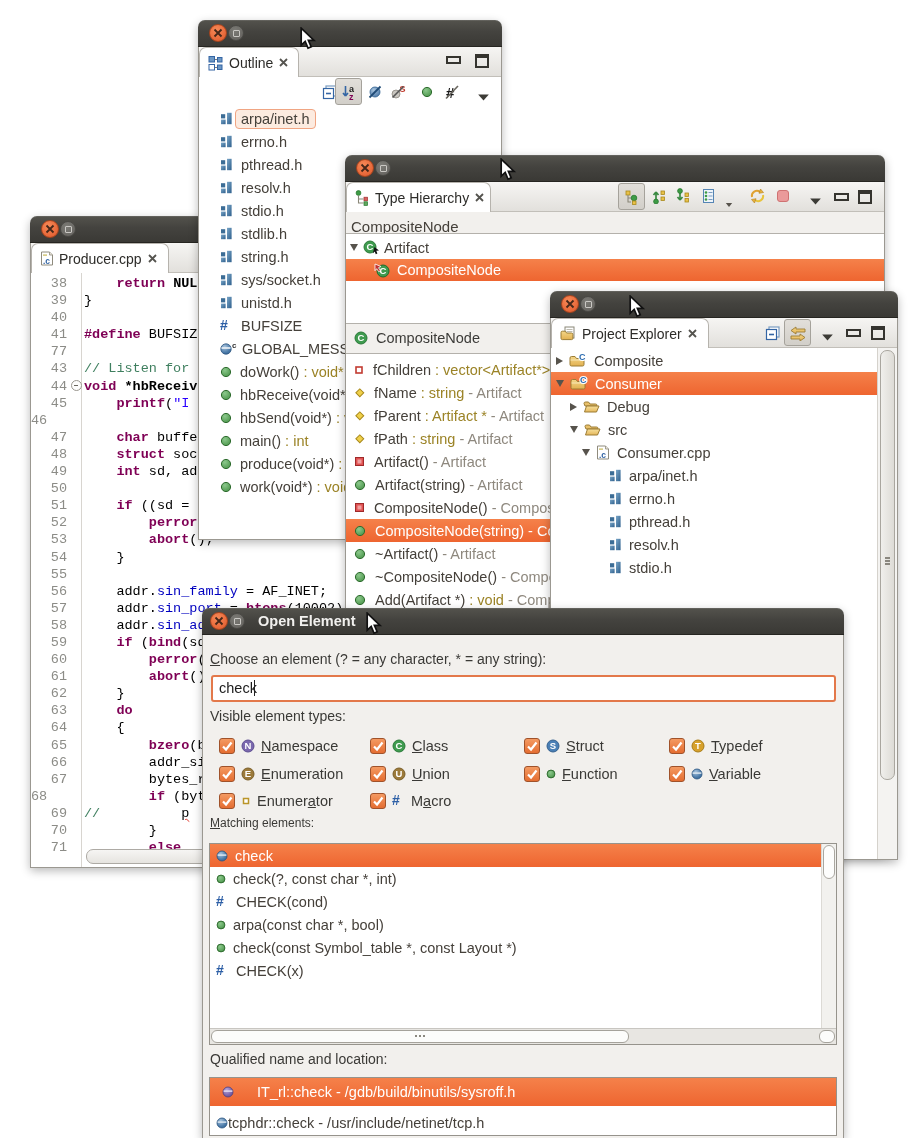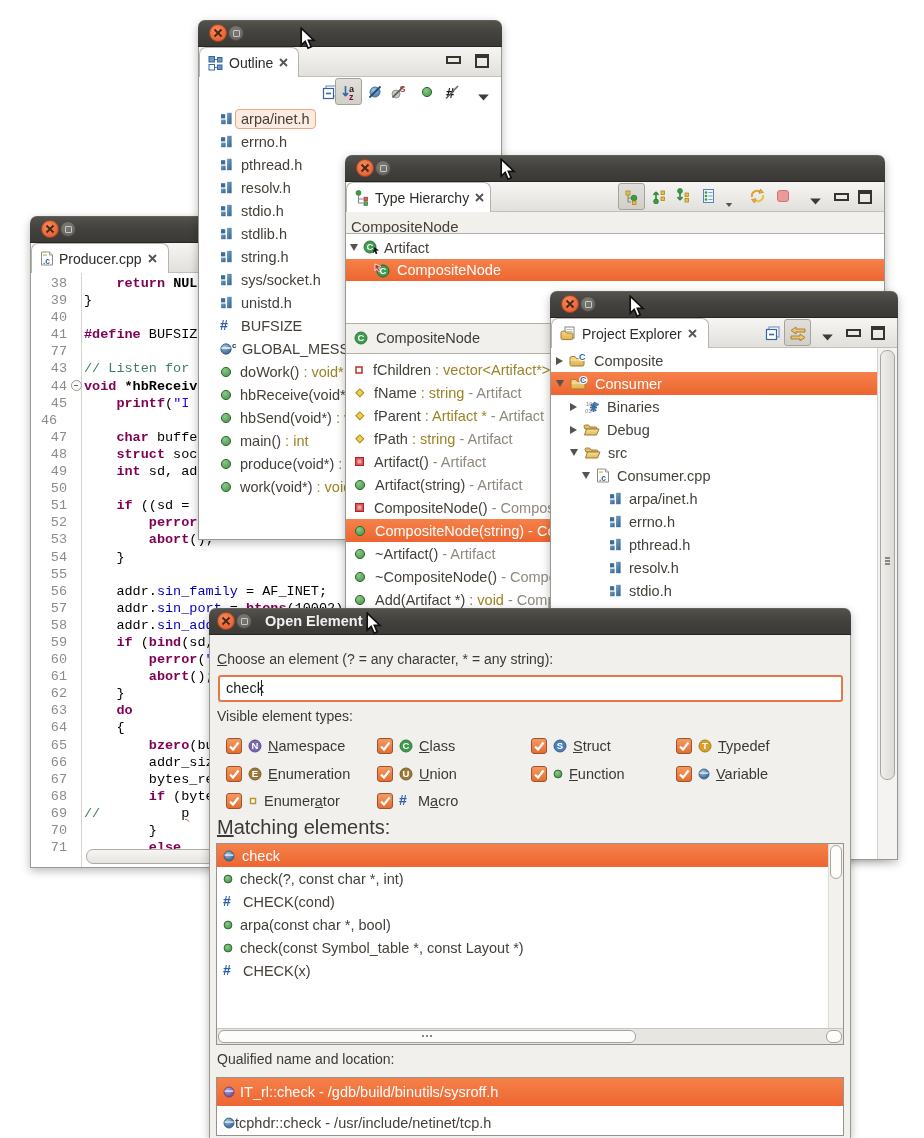--- a/index.html
+++ b/index.html
@@ -56,21 +56,21 @@
       <div style="position:absolute;left:0;top:0;bottom:0;width:50px;background:#ffffff"></div>
       <div style="position:absolute;left:50px;top:0;bottom:0;width:1px;background:#d8d5d0"></div>
       <pre id="lnum" style="position:absolute;right:0;left:0;top:2px;font-size:13.5px;line-height:17.1px;color:#8c8c87;text-align:left"><span style="display:inline-block;width:36px;text-align:right">38</span>
 <span style="display:inline-block;width:36px;text-align:right">39</span>
 <span style="display:inline-block;width:36px;text-align:right">40</span>
 <span style="display:inline-block;width:36px;text-align:right">41</span>
 <span style="display:inline-block;width:36px;text-align:right">77</span>
 <span style="display:inline-block;width:36px;text-align:right">43</span>
 <span style="display:inline-block;width:36px;text-align:right">44</span>
 <span style="display:inline-block;width:36px;text-align:right">45</span>
-<span style="display:inline-block;width:36px;text-align:center">46</span>
+<span style="display:inline-block;width:36px;text-align:left">46</span>
 <span style="display:inline-block;width:36px;text-align:right">47</span>
 <span style="display:inline-block;width:36px;text-align:right">48</span>
 <span style="display:inline-block;width:36px;text-align:right">49</span>
 <span style="display:inline-block;width:36px;text-align:right">50</span>
 <span style="display:inline-block;width:36px;text-align:right">51</span>
 <span style="display:inline-block;width:36px;text-align:right">52</span>
 <span style="display:inline-block;width:36px;text-align:right">53</span>
 <span style="display:inline-block;width:36px;text-align:right">54</span>
 <span style="display:inline-block;width:36px;text-align:right">55</span>
 <span style="display:inline-block;width:36px;text-align:right">56</span>
@@ -78,21 +78,21 @@
 <span style="display:inline-block;width:36px;text-align:right">58</span>
 <span style="display:inline-block;width:36px;text-align:right">59</span>
 <span style="display:inline-block;width:36px;text-align:right">60</span>
 <span style="display:inline-block;width:36px;text-align:right">61</span>
 <span style="display:inline-block;width:36px;text-align:right">62</span>
 <span style="display:inline-block;width:36px;text-align:right">63</span>
 <span style="display:inline-block;width:36px;text-align:right">64</span>
 <span style="display:inline-block;width:36px;text-align:right">65</span>
 <span style="display:inline-block;width:36px;text-align:right">66</span>
 <span style="display:inline-block;width:36px;text-align:right">67</span>
-<span style="display:inline-block;width:36px;text-align:right">68</span>
+<span style="display:inline-block;width:36px;text-align:left">68</span>
 <span style="display:inline-block;width:36px;text-align:right">69</span>
 <span style="display:inline-block;width:36px;text-align:right">70</span>
 <span style="display:inline-block;width:36px;text-align:right">71</span></pre>
       <pre id="code" style="position:absolute;left:53px;top:2px;font-size:13.5px;line-height:17.1px;color:#000">    <span class="kw">return</span> <b>NULL</b>;
 }
 
 <span class="kw">#define</span> BUFSIZE 1000
 
 <span class="cm">// Listen for a heartbeat</span>
 <span class="kw">void</span> <span class="fn">*hbReceiver</span>(<span class="kw">void</span> *arg)
@@ -720,35 +720,20 @@
                 <linearGradient id="gfc" x1="0" y1="0" x2="0" y2="1">
                   <stop offset="0" stop-color="#f3d689"></stop>
                   <stop offset="1" stop-color="#e2b151"></stop>
                 </linearGradient>
               </defs>
             </svg>
             <span style="margin-left:1px">Consumer</span>
           </div>
 <div class="row" style="height:23px;padding-left:19px;gap:6px">
             <span class="ic tri-r"></span>
-            <svg class="ic" width="17" height="14" viewBox="0 0 17 14">
-              <text x="3" y="6" font-family="Liberation Sans" font-size="6" fill="#888">10</text>
-              <text x="2" y="13" font-family="Liberation Sans" font-size="6" fill="#888">01</text>
-              <g stroke="#3f6fa0" stroke-width="1.8">
-                <path d="M8 4 l5 7"></path>
-                <path d="M13 4 l-5 7"></path>
-                <path d="M10.5 3 v9"></path>
-                <path d="M7 7.5 h7"></path>
-              </g>
-              <path d="M11 2 l5 2.5 l-5 2.5 z" fill="#4a8ac0" stroke="#2d5e8e" stroke-width="0.7"></path>
-            </svg>
-            <span style="margin-left:1px">Binaries</span>
-          </div>
-<div class="row" style="height:23px;padding-left:19px;gap:6px">
-            <span class="ic tri-r"></span>
             <svg class="ic" width="17" height="13" viewBox="0 0 17 13">
               <path d="M1 3.5 q0-1.5 1.5-1.5 h3 l1.5 2 h5.5 q1.5 0 1.5 1.5 v0.5 h-12 z" fill="#e8c06a" stroke="#9c7d35" stroke-width="1"></path>
               <path d="M3.5 6 h12.5 l-2.5 6 h-12 z" fill="url(#gfo2)" stroke="#9c7d35" stroke-width="1"></path>
               <defs>
                 <linearGradient id="gfo2" x1="0" y1="0" x2="0" y2="1">
                   <stop offset="0" stop-color="#f6e09c"></stop>
                   <stop offset="1" stop-color="#e5b75b"></stop>
                 </linearGradient>
               </defs>
             </svg>
@@ -856,21 +841,21 @@
         </div>
       <div style="position:absolute;right:0;top:0;bottom:0;width:19px;background:#f4f3f1;border-left:1px solid #d5d2cc">
         <div style="position:absolute;left:2px;right:2px;top:2px;height:428px;background:linear-gradient(90deg,#f0efec,#dddbd6);border:1px solid #a9a69f;border-radius:7px">
             <div style="position:absolute;left:4px;top:206px;width:5px;height:1.5px;background:#8a877f;box-shadow:0 3px #8a877f,0 6px #8a877f"></div>
           </div>
       </div>
     </div>
   </div>
 </div>
 
-<div class="win" id="wE" style="left:209px;top:608px;width:642px;height:531px">
+<div class="win" id="wE" style="left:202px;top:608px;width:642px;height:531px">
   <div class="tb">
       <div class="cb" style="left:8px">
         <svg width="16" height="16" style="position:absolute;left:0;top:0">
           <path d="M4.5 4.5l7 7M11.5 4.5l-7 7" stroke="#47281a" stroke-width="1.9" fill="none"></path>
         </svg>
       </div>
       <div class="mb" style="left:27px"></div>
     <span style="position:absolute;left:56px;top:5px;font-size:14.5px;font-weight:bold;color:#f1f0ee">Open Element</span>
   </div>
   <div class="bd" style="overflow:hidden">
@@ -997,21 +982,21 @@
 <div style="position:absolute;left:167px;top:157.5px;display:flex;align-items:center;gap:6px;font-size:14.5px;color:#3a3936">
           <span class="ic" style="position:relative;width:16px;height:16px;border-radius:3px;background:linear-gradient(#f49a62,#e46d31);border:1px solid #a0522a;box-sizing:border-box;display:inline-block">
             <svg width="14" height="14" style="position:absolute;left:0;top:0">
               <path d="M3 7.5 l3 3 l5.5-7" stroke="#fff" stroke-width="2.2" fill="none"></path>
             </svg>
           </span>
           <span class="ic" style="width:13px;color:#2d5fa6;font-weight:bold;font-size:14px;line-height:13px">#</span>
           <span>M<u>a</u>cro</span>
         </div>
       </div>
-    <div style="position:absolute;left:7px;top:181px;font-size:20px;color:#3a3936"><u>M</u>atching elements:</div>
+    <div style="position:absolute;left:7px;top:181px;font-size:12px;color:#3a3936"><u>M</u>atching elements:</div>
     <div style="position:absolute;left:6px;top:208px;width:626px;height:200px;background:#fff;border:1px solid #96938c">
       <div id="melist" style="position:absolute;left:0;top:0;right:14px;bottom:15px">
           <div class="row sel" style="height:23px;padding-left:6px;gap:7px">
             <svg class="ic" width="12" height="12" viewBox="0 0 12 12">
               <circle cx="6" cy="6" r="5" fill="url(#gsb)" stroke="#27527e" stroke-width="0.8"></circle>
               <rect x="1.6" y="4.4" width="8.8" height="1.4" fill="#dfe9f2"></rect>
               <defs>
                 <radialGradient id="gsb" cx="0.38" cy="0.3" r="0.9">
                   <stop offset="0" stop-color="#a8c4de"></stop>
                   <stop offset="0.6" stop-color="#4a7aa8"></stop>
@@ -1053,21 +1038,21 @@
       </div>
       <div style="position:absolute;left:0;right:0;bottom:0;height:15px;background:#e8e6e2;border-top:1px solid #c8c6c1">
         <div style="position:absolute;left:1px;top:1px;width:416px;height:11px;background:#fcfcfb;border:1px solid #a5a29b;border-radius:6px"></div>
         <div style="position:absolute;left:205px;top:6px;width:2px;height:2px;background:#8a877f;box-shadow:4px 0 #8a877f,8px 0 #8a877f"></div>
         <div style="position:absolute;right:1px;top:1px;width:14px;height:11px;background:#fcfcfb;border:1px solid #a5a29b;border-radius:6px"></div>
       </div>
     </div>
     <div style="position:absolute;left:7px;top:416px;font-size:14px;color:#3a3936">Qualified name and location:</div>
     <div style="position:absolute;left:6px;top:442px;width:626px;height:57px;background:#fff;border:1px solid #96938c">
       <div id="qlist">
-          <div class="row sel" style="height:28px;padding-left:6px;gap:5px">
+          <div class="row sel" style="height:28px;padding-left:12px;gap:23px">
             <svg class="ic" width="12" height="12" viewBox="0 0 12 12">
               <circle cx="6" cy="6" r="5" fill="url(#gspp)" stroke="#4f3f7e" stroke-width="0.8"></circle>
               <rect x="1.6" y="4.4" width="8.8" height="1.4" fill="#e6e0f0"></rect>
               <defs>
                 <radialGradient id="gspp" cx="0.38" cy="0.3" r="0.9">
                   <stop offset="0" stop-color="#b9a8de"></stop>
                   <stop offset="0.6" stop-color="#7a62a8"></stop>
                   <stop offset="1" stop-color="#5e4a8e"></stop>
                 </radialGradient>
               </defs>

